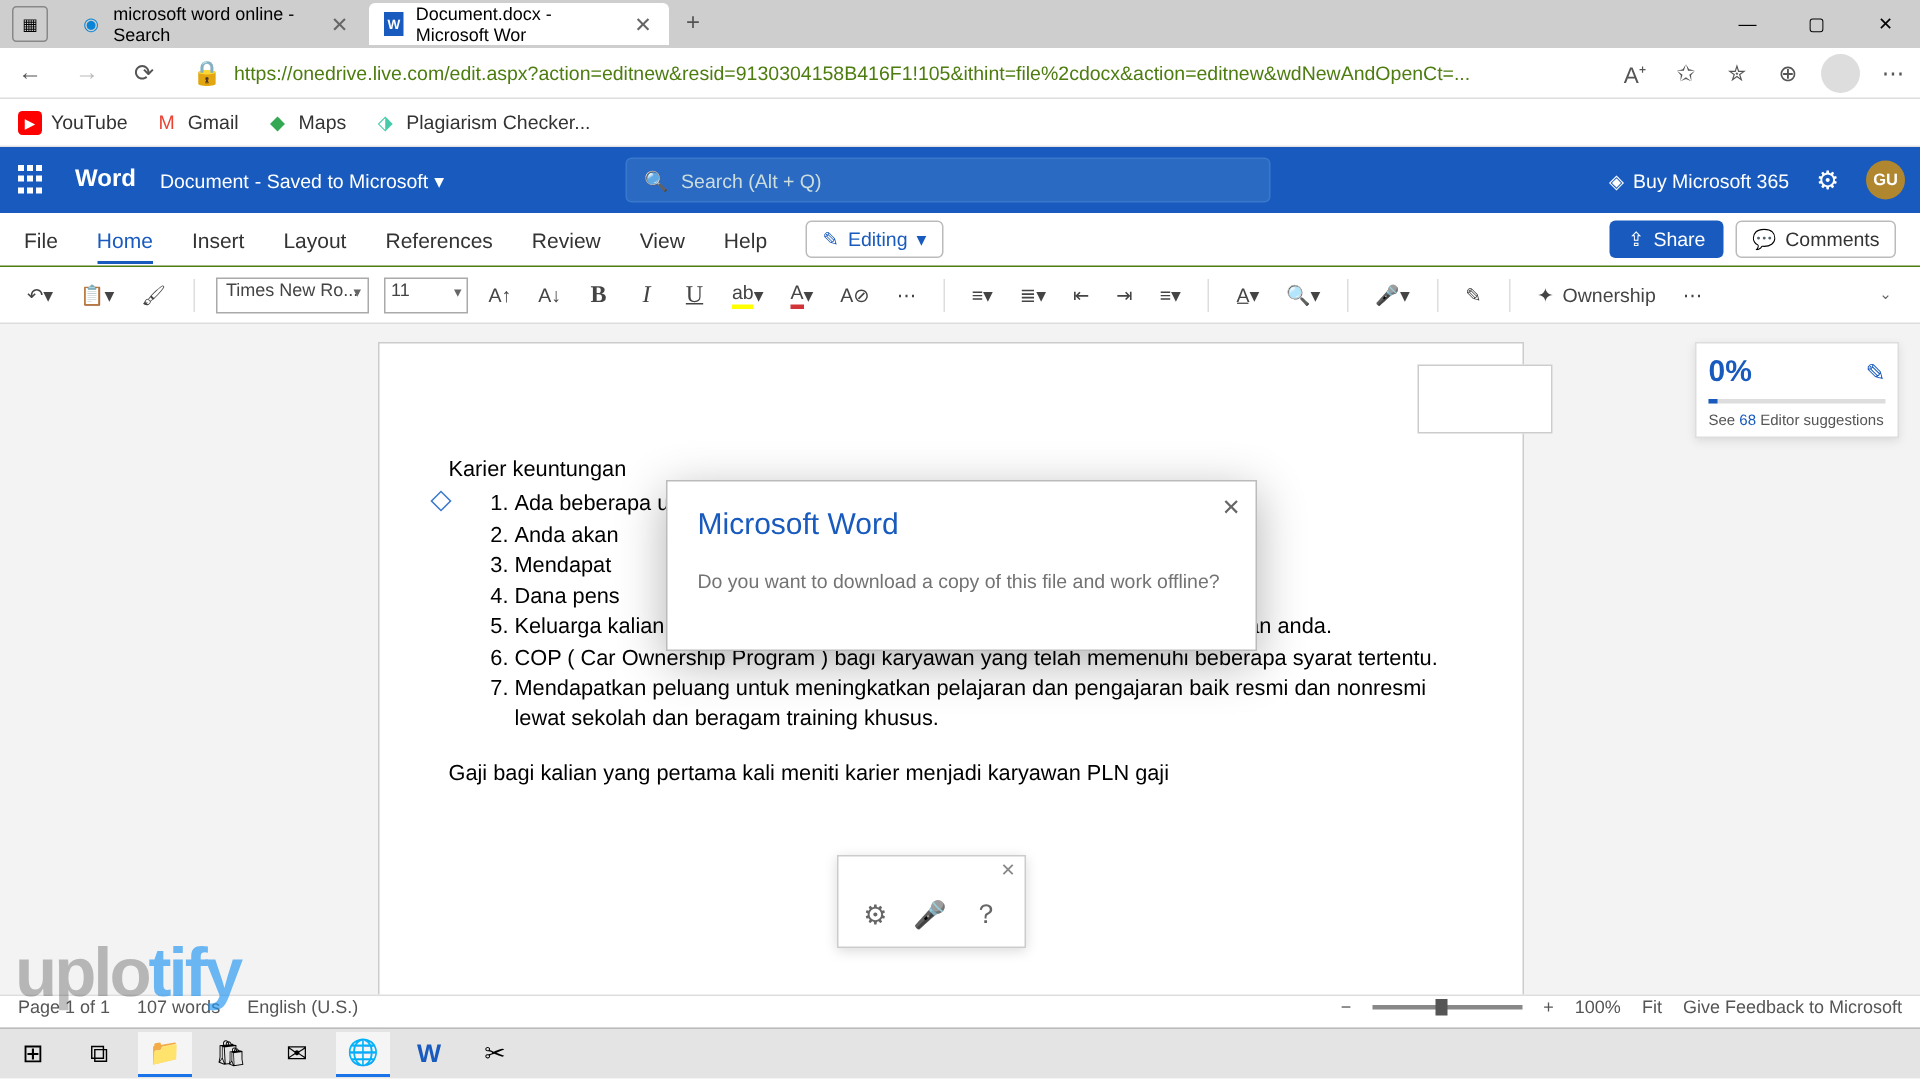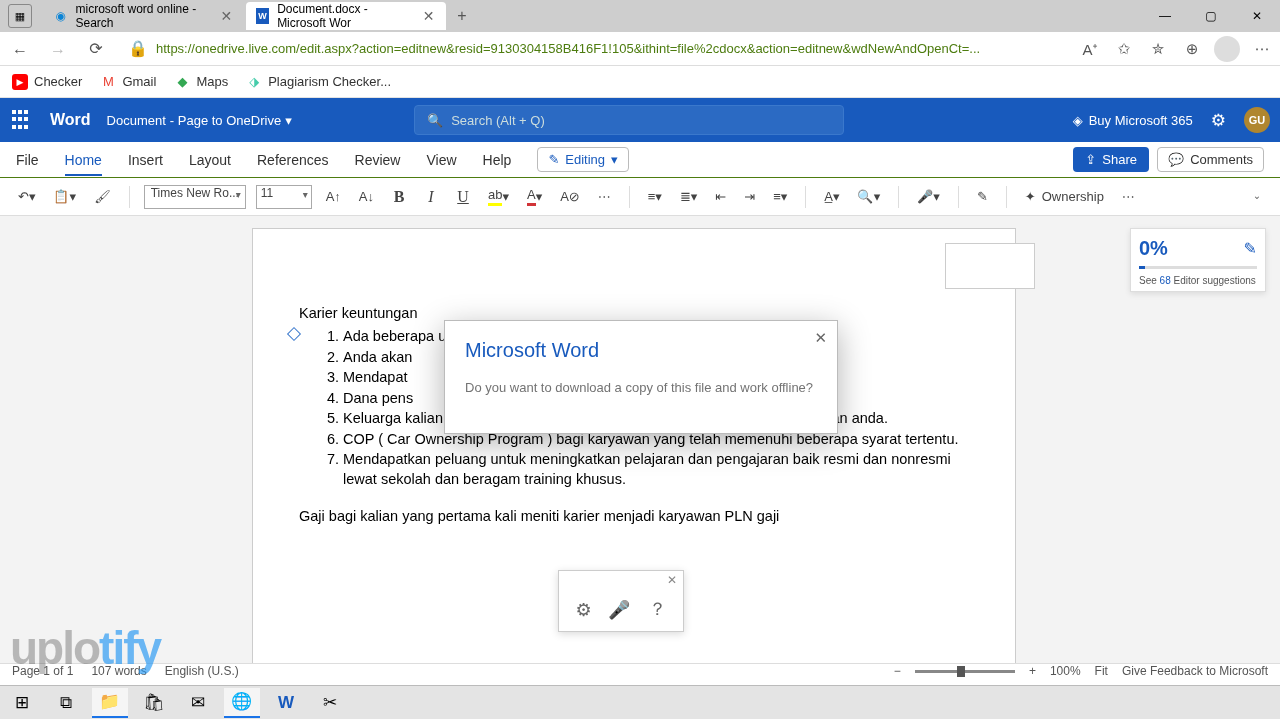--- a/index.html
+++ b/index.html
@@ -148,21 +148,21 @@
   <div class="addr-icon">✩</div>
   <div class="addr-icon">✮</div>
   <div class="addr-icon">⊕</div>
   <div class="addr-icon" style="width:26px;height:26px;border-radius:50%;background:#ddd;"></div>
   <div class="addr-icon">⋯</div>
 </div>
 
 <div class="bookmarks">
   <div class="bm">
       <span class="bm-icon" style="background:#ff0000;color:#fff;font-size:9px;border-radius:3px;width:16px;">▶</span>
-      <span>Checker</span>
+      <span>YouTube</span>
     </div>
   <div class="bm">
       <span class="bm-icon" style="color:#ea4335;">M</span>
       <span>Gmail</span>
     </div>
   <div class="bm">
       <span class="bm-icon" style="color:#34a853;">◆</span>
       <span>Maps</span>
     </div>
   <div class="bm">
@@ -179,21 +179,21 @@
       <span></span>
       <span></span>
       <span></span>
       <span></span>
       <span></span>
       <span></span>
     </div>
   <div class="word-logo">Word</div>
   <div class="doc-title">
     <span>Document</span>
-    <span>- Page to OneDrive</span>
+    <span>- Saved to Microsoft</span>
     <span>▾</span>
   </div>
   <div class="search-box">
     <span>🔍</span>
     <span>Search (Alt + Q)</span>
   </div>
   <div class="header-right">
     <div class="buy-btn">
         <span>◈</span>
         <span>Buy Microsoft 365</span>

